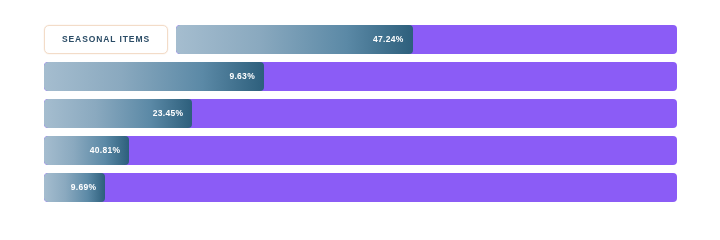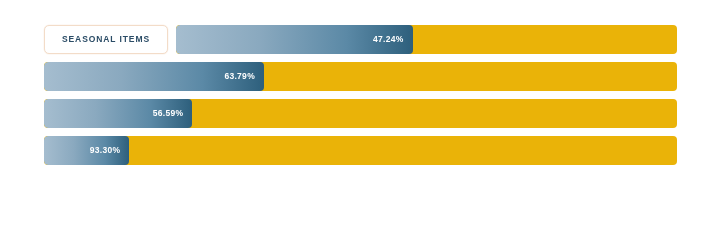--- a/index.html
+++ b/index.html
@@ -48,21 +48,21 @@
     font-weight: bold;
     letter-spacing: 0.9px;
     color: #2b4c66;
     text-transform: uppercase;
     white-space: nowrap;
     line-height: 1;
   }
   .track {
     position: relative;
     flex: 1 1 auto;
-    background: #eab308;
+    background: #8b5cf6;
     border-radius: 4px;
     overflow: hidden;
   }
   .bar {
     position: absolute;
     left: 0;
     top: 0;
     bottom: 0;
     border-radius: 4px;
     background: linear-gradient(90deg, #a5bdcf 0%, #8aa9bf 35%, #5b89a6 72%, #2d5f7c 100%);
@@ -95,38 +95,43 @@
       <div class="track">
         <div class="bar" style="width: 47.24%;">
           <span class="bar-value">47.24%</span>
         </div>
       </div>
     </div>
 
     <div class="row">
       <div class="track">
         <div class="bar" style="width: 34.76%;">
-          <span class="bar-value">63.79%</span>
+          <span class="bar-value">9.63%</span>
         </div>
       </div>
     </div>
 
     <div class="row">
       <div class="track">
         <div class="bar" style="width: 23.45%;">
-          <span class="bar-value">56.59%</span>
+          <span class="bar-value">23.45%</span>
         </div>
       </div>
     </div>
 
     <div class="row">
       <div class="track">
         <div class="bar" style="width: 13.49%;">
-          <span class="bar-value">93.30%</span>
+          <span class="bar-value">40.81%</span>
         </div>
       </div>
     </div>
 
     <div class="row">
+      <div class="track">
+        <div class="bar" style="width: 9.69%;">
+          <span class="bar-value">9.69%</span>
+        </div>
+      </div>
     </div>
 
   </div>
 </div>
 
 </body></html>

